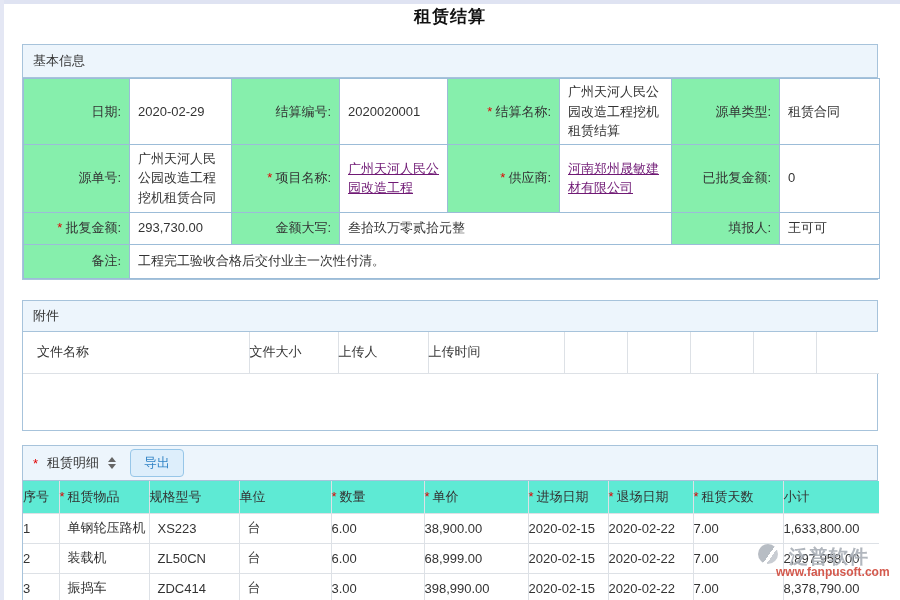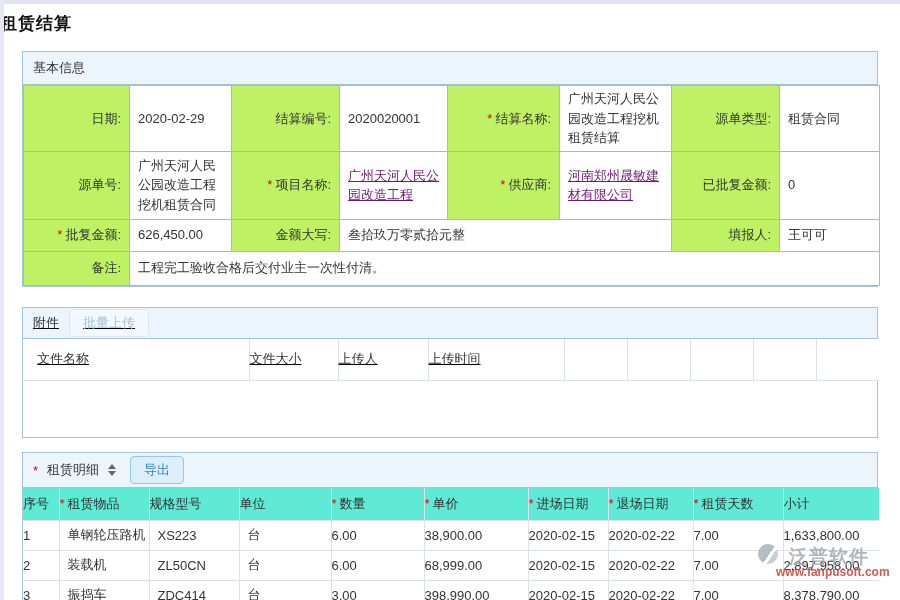--- a/index.html
+++ b/index.html
@@ -3,41 +3,41 @@
 <meta charset="utf-8">
 <style>
   * { margin:0; padding:0; box-sizing:border-box; }
   html,body { width:900px; height:600px; overflow:hidden; background:#fff;
     font-family:"Liberation Sans","DejaVu Sans",sans-serif; }
   body { position:relative; }
 
   .edge-top  { position:absolute; left:0; top:0; width:900px; height:4px; background:#dfe3f2; }
   .edge-left { position:absolute; left:0; top:0; width:4px; height:600px; background:#e4e7f4; }
 
-  .page-title { text-align:left; font-size:17px; font-weight:bold; color:#111;
-    padding-top:12px; margin-bottom:16px; letter-spacing:1px; }
+  .page-title { text-align:center; font-size:17px; font-weight:bold; color:#111;
+    padding-top:5px; margin-bottom:16px; letter-spacing:1px; }
 
   .content { margin-left:22px; width:856px; }
 
   .panel { border:1px solid #a7c3db; background:#fff; }
   .panel-head { background:#edf5fc; border-bottom:1px solid #a7c3db; color:#333;
     font-size:13px; display:flex; align-items:center; }
 
   
   #sec-basic .panel-head { height:27px; padding:16px 10px; }
   table.grid { width:100%; border-collapse:collapse; table-layout:fixed; }
   .grid td { border:1px solid #9cbcd8; font-size:13px; color:#333;
     padding:3px 8px; background:#fff; vertical-align:middle; line-height:1.5; word-break:break-all; }
-  .grid td.lbl { background:#bef264; text-align:right; }
+  .grid td.lbl { background:#86efac; text-align:right; }
   tr.r1 { height:64px; } tr.r2 { height:68px; } tr.r3 { height:32px; } tr.r4 { height:34px;font-family:Liberation Serif, serif; }
   .star { color:#e10000; margin-right:3px; font-size:13px; }
   a.link { color:#701a75; text-decoration:underline; cursor:pointer; }
 
   
-  #sec-attach { margin-top:20px;text-decoration:underline; }
+  #sec-attach { margin-top:20px; }
   #sec-attach .panel-head { height:31px; padding:0 10px; gap:10px; }
   .btn { border-radius:4px; font-size:13px; padding:4px 13px; cursor:pointer; }
   .btn-upload { background:#f2f8fd; border:1px solid #d9e8f4; color:#9fc3dd; }
   table.flat { width:100%; border-collapse:collapse; table-layout:fixed; }
   .flat th, .flat td { border:1px solid #dde1e6; font-size:13px; font-weight:normal;
     color:#333; background:#fff; text-align:left; }
   .flat th.first, .flat td.first { border-left:none;margin-top:48px; }
   .flat th.last,  .flat td.last  { border-right:none; }
   #attach-table th { height:42px; border-top:none; }
   #attach-table th.ta-l { text-align:left; padding-left:14px; }
@@ -105,38 +105,37 @@
         <td>广州天河人民公园改造工程挖机租赁合同</td>
         <td class="lbl"><span class="star">*</span><span>项目名称:</span></td>
         <td><a class="link">广州天河人民公园改造工程</a></td>
         <td class="lbl"><span class="star">*</span><span>供应商:</span></td>
         <td><a class="link">河南郑州晟敏建材有限公司</a></td>
         <td class="lbl"><span>已批复金额:</span></td>
         <td>0</td>
       </tr>
       <tr class="r3">
         <td class="lbl"><span class="star">*</span><span>批复金额:</span></td>
-        <td>626,450.00</td>
+        <td>293,730.00</td>
         <td class="lbl"><span>金额大写:</span></td>
         <td colspan="3">叁拾玖万零贰拾元整</td>
         <td class="lbl"><span>填报人:</span></td>
         <td>王可可</td>
       </tr>
       <tr class="r4">
         <td class="lbl"><span>备注:</span></td>
         <td colspan="7">工程完工验收合格后交付业主一次性付清。</td>
       </tr>
     </tbody>
       </table>
   </div>
 
   <div class="panel" id="sec-attach">
     <div class="panel-head">
       <span>附件</span>
-      <button class="btn btn-upload">批量上传</button>
     </div>
     <table class="flat" id="attach-table">
       <colgroup>
         <col style="width:226px">
           <col style="width:89px">
           <col style="width:90px">
           <col style="width:136px">
         <col style="width:63px">
           <col style="width:63px">
           <col style="width:63px">

